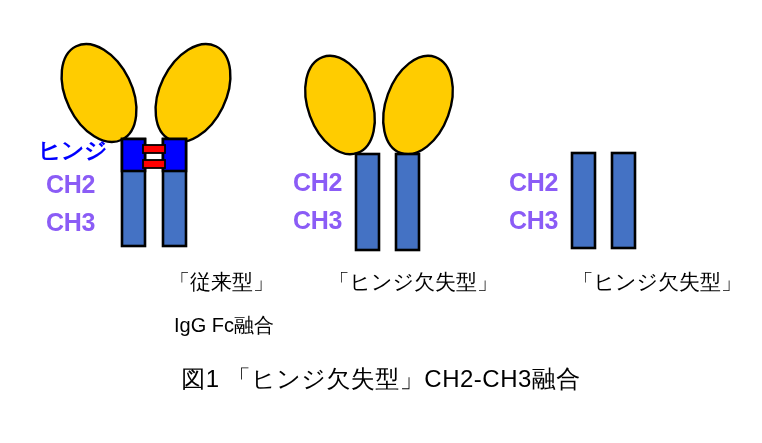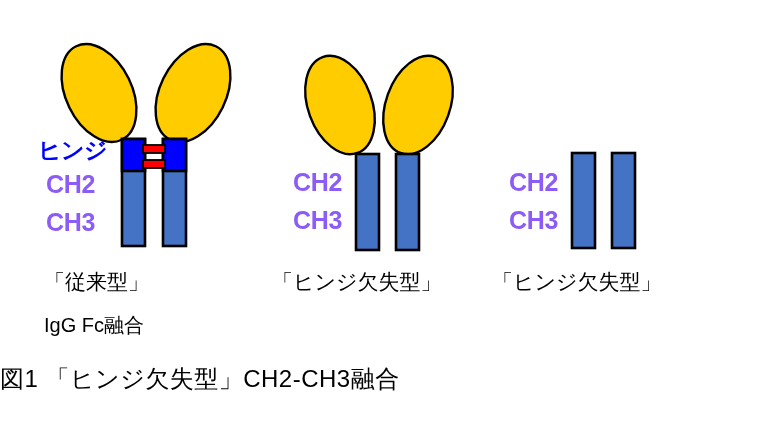--- a/index.html
+++ b/index.html
@@ -49,37 +49,38 @@
 
   .hinge-label {
     font-size: 23px;
     font-weight: bold;
     color: #0000ff;
     letter-spacing: -0.5px;
   }
 
   .caption-line {
     position: absolute;
-    text-align: left;
+    text-align: right;
     white-space: nowrap;
     line-height: 1.22;
     color: #000000;
   }
   .caption-jp {
     font-size: 21px;
     letter-spacing: 0px;
   }
   .caption-sub {
     font-size: 20px;
     letter-spacing: 0px;
   }
 
   .figure-title {
     position: absolute;
     width: 762px;
+    text-align: center;
     font-size: 24px;
     color: #000000;
     letter-spacing: 0.5px;
   }
 </style>
 </head>
 <body>
 
 <div id="figure-root">
 

